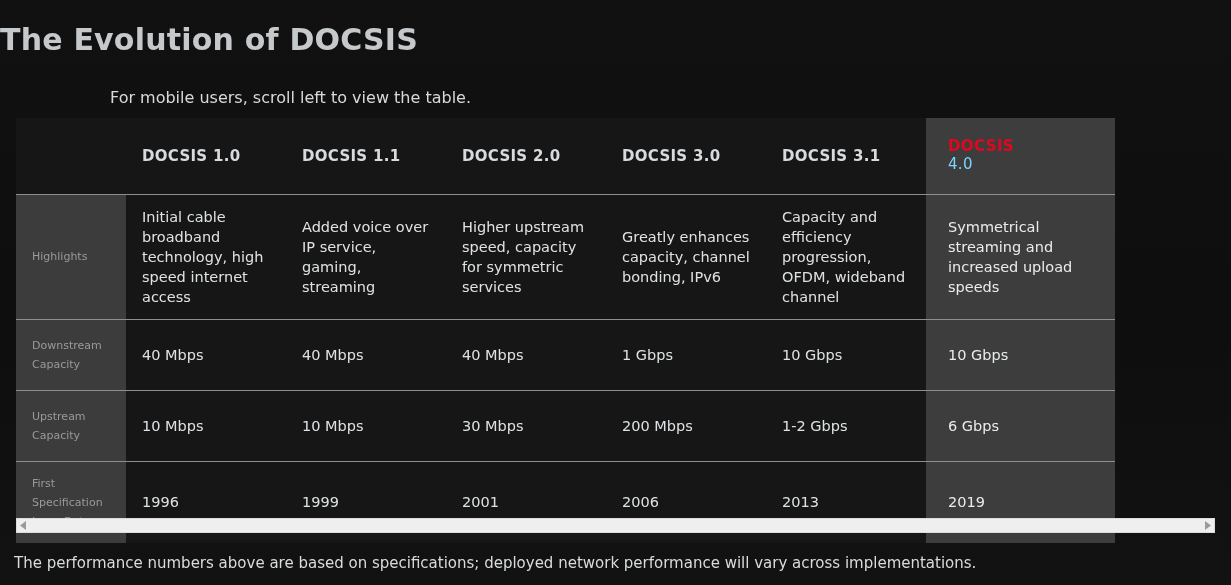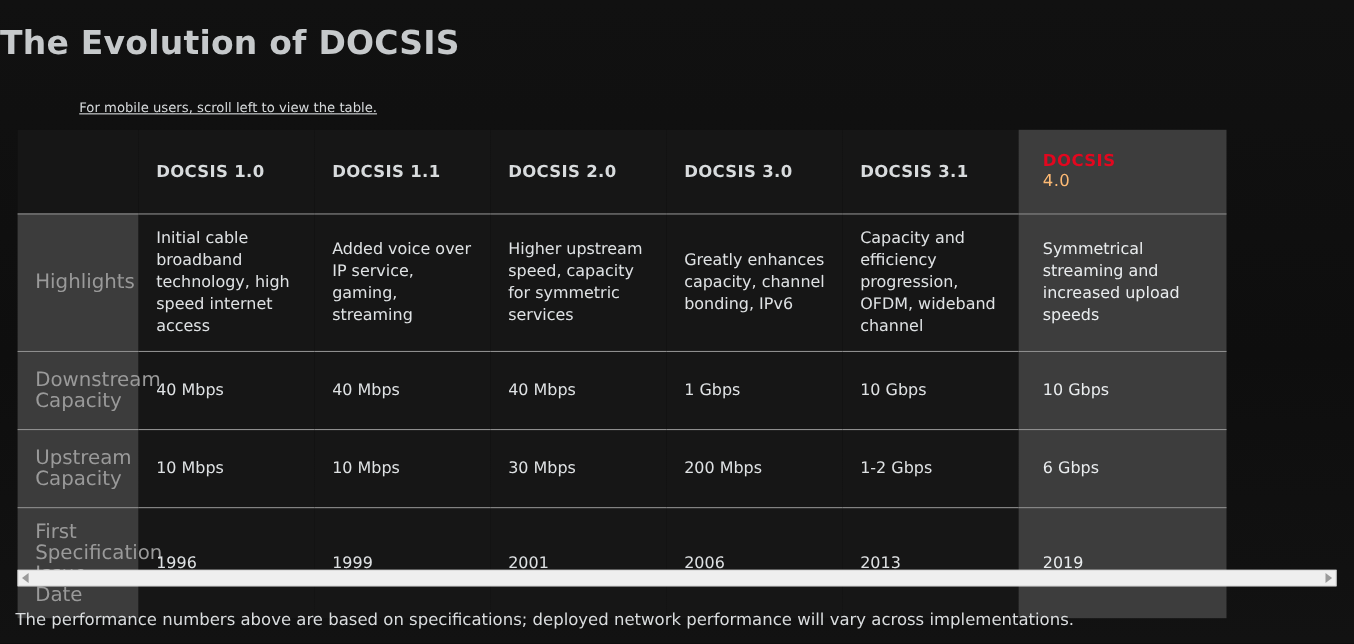--- a/index.html
+++ b/index.html
@@ -26,25 +26,24 @@
     font-size: 30px;
     font-weight: bold;
     letter-spacing: 0.2px;
     padding-top: 22px;
     line-height: 36px;
   }
 
   
   .scroll-hint {
     color: #d7dadc;
-    font-size: 12px;
-    margin-left: 72px;
+    font-size: 16px;
+    margin-left: 110px;
     margin-top: 30px;
     line-height: 20px;
-    text-decoration: underline;
   }
 
   
   .table-wrap {
     position: absolute;
     left: 16px;
     top: 118px;
     width: 1199px;
   }
 
@@ -82,40 +81,40 @@
   .hl-brand {
     display: block;
     color: #e2071f;
     font-weight: bold;
     font-size: 15px;
     letter-spacing: 0.4px;
     line-height: 18px;
   }
   .hl-ver {
     display: block;
-    color: #fdba74;
+    color: #7dd3fc;
     font-weight: normal;
     font-size: 15px;
     line-height: 19px;
   }
 
   tbody td {
     background: #161616;
     color: #dfe2e4;
     font-size: 14.5px;
     line-height: 20px;
     vertical-align: middle;
     padding: 12px 14px 12px 16px;
     border-top: 1px solid #8e8e8e;
   }
 
   tbody td.rowlabel {
     background: #3c3c3c;
     color: #9a9a9a;
-    font-size: 18px;
+    font-size: 11px;
     line-height: 19px;
     padding-left: 16px;
     border-top: 1px solid #8e8e8e;
   }
 
   tbody td.hl {
     background: #3d3d3d;
     color: #e9ecee;
     font-weight: normal;
     padding-left: 22px;

